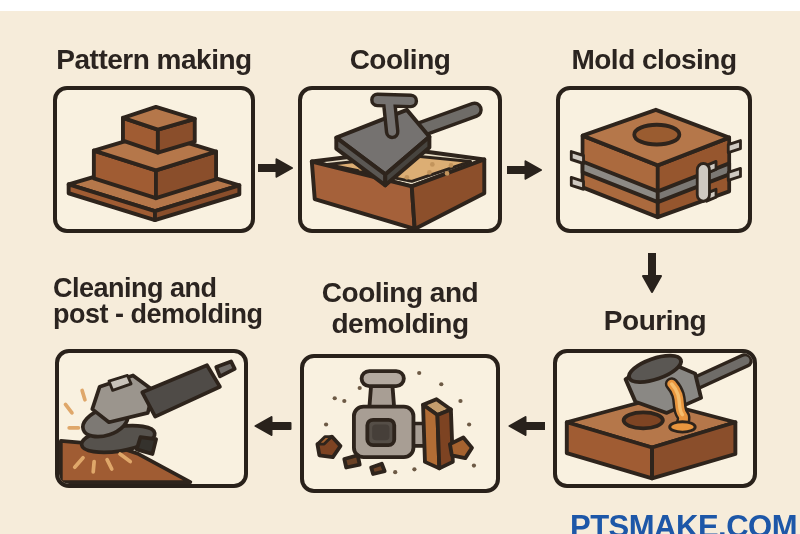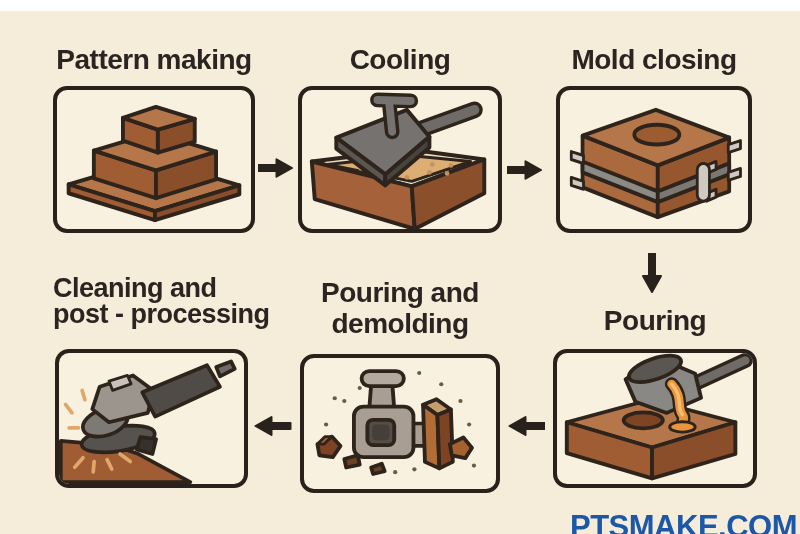--- a/index.html
+++ b/index.html
@@ -61,24 +61,24 @@
 </style>
 </head>
 <body>
 
 <div id="stage">
 
   <div class="title" id="t1">Pattern making</div>
   <div class="title" id="t2">Cooling</div>
   <div class="title" id="t3">Mold closing</div>
   <div class="title" id="t4">Pouring</div>
-  <div class="title" id="t5">Pouring and
+  <div class="title" id="t5">Cooling and
 demolding</div>
   <div class="title" id="t6">Cleaning and
-post - processing</div>
+post - demolding</div>
 
   <div class="panel" id="p1">
     <svg viewBox="0 0 200 140" preserveAspectRatio="none">
       <g stroke="#2e241c" stroke-width="4" stroke-linejoin="round" stroke-linecap="round">
         <polygon points="12,95 99,70 188,96 101,122" fill="#b5774a"></polygon>
         <polygon points="12,95 101,122 101,131 12,104" fill="#a05c33"></polygon>
         <polygon points="101,122 188,96 188,105 101,131" fill="#8a4e2b"></polygon>
         <polygon points="38,61 102,81 102,109 38,89" fill="#a05c33"></polygon>
         <polygon points="102,81 164,62 164,90 102,109" fill="#8a4e2b"></polygon>
         <polygon points="38,61 100,43 164,62 102,81" fill="#b5774a"></polygon>

